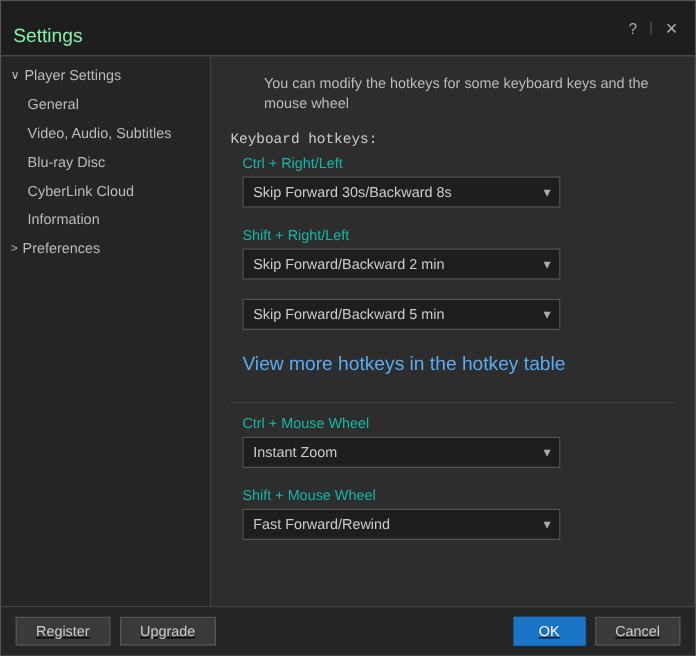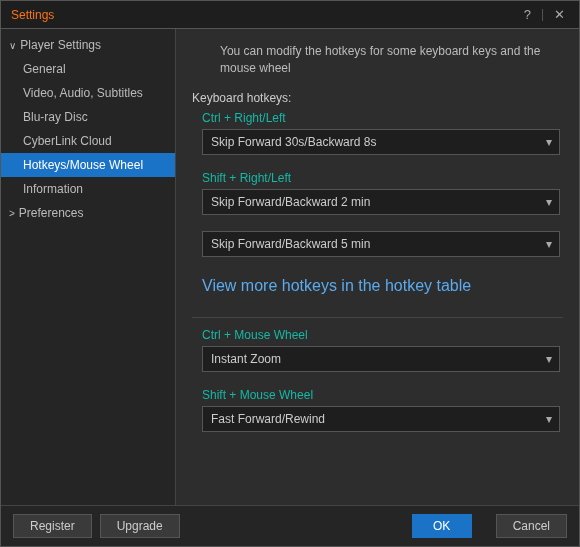--- a/index.html
+++ b/index.html
@@ -26,22 +26,23 @@
       background: #1e1e1e;
       color: #ccc;
       padding: 6px 10px;
       display: flex;
       justify-content: space-between;
       align-items: center;
       border-bottom: 1px solid #555;
       flex-shrink: 0;
     }
     .title-bar-title {
-      font-size: 12px;
-      color: #f97316;
+      font-size: 16px;
+      color: #86efac;
+      margin-top: 15px;
     }
     .title-bar-buttons {
       display: flex;
       gap: 6px;
     }
     .title-bar-btn {
       color: #aaa;
       cursor: pointer;
       font-size: 13px;
       padding: 0 4px;
@@ -95,37 +96,38 @@
       font-size: 12px;
       margin-bottom: 14px;
       line-height: 1.4;
       margin-left: 28px;
     }
     .section-label {
       color: #ccc;
       font-size: 12px;
       margin-bottom: 6px;
       font-weight: normal;
+      font-family: Liberation Mono, monospace;
     }
     .hotkey-group {
       margin-bottom: 10px;
     }
     .hotkey-sub-label {
       color: #14b8a6;
       font-size: 12px;
       margin-bottom: 4px;
       padding-left: 10px;
     }
     .dropdown-row {
       padding-left: 10px;
       margin-bottom: 8px;
     }
     .dropdown-wrapper {
       position: relative;
-      width: 358px;
+      width: 265px;
       display: inline-block;
       margin-bottom: 6px;
     }
     .dropdown-wrapper select {
       width: 100%;
       background: #1e1e1e;
       border: 1px solid #555;
       color: #ccc;
       padding: 3px 24px 3px 8px;
       font-size: 12px;
@@ -158,28 +160,29 @@
       margin: 10px 0;
     }
     .footer {
       background: #252525;
       border-top: 1px solid #444;
       padding: 8px 12px;
       display: flex;
       justify-content: space-between;
       align-items: center;
       flex-shrink: 0;
+      text-decoration: underline;
     }
     .footer-left {
       display: flex;
       gap: 8px;
     }
     .footer-right {
       display: flex;
-      gap: 24px;
+      gap: 8px;
     }
     .btn {
       background: #3a3a3a;
       border: 1px solid #555;
       color: #ccc;
       padding: 4px 16px;
       font-size: 12px;
       cursor: pointer;
       min-width: 60px;
       text-align: center;
@@ -216,23 +219,20 @@
       </div>
       <div class="sidebar-item">
         <span>Video, Audio, Subtitles</span>
       </div>
       <div class="sidebar-item">
         <span>Blu-ray Disc</span>
       </div>
       <div class="sidebar-item">
         <span>CyberLink Cloud</span>
       </div>
-      <div class="sidebar-item active">
-        <span>Hotkeys/Mouse Wheel</span>
-      </div>
       <div class="sidebar-item">
         <span>Information</span>
       </div>
       <div class="sidebar-section">
         <span class="chevron">&gt;</span>
         <span>Preferences</span>
       </div>
     </div>
 
     <div class="main-content">

